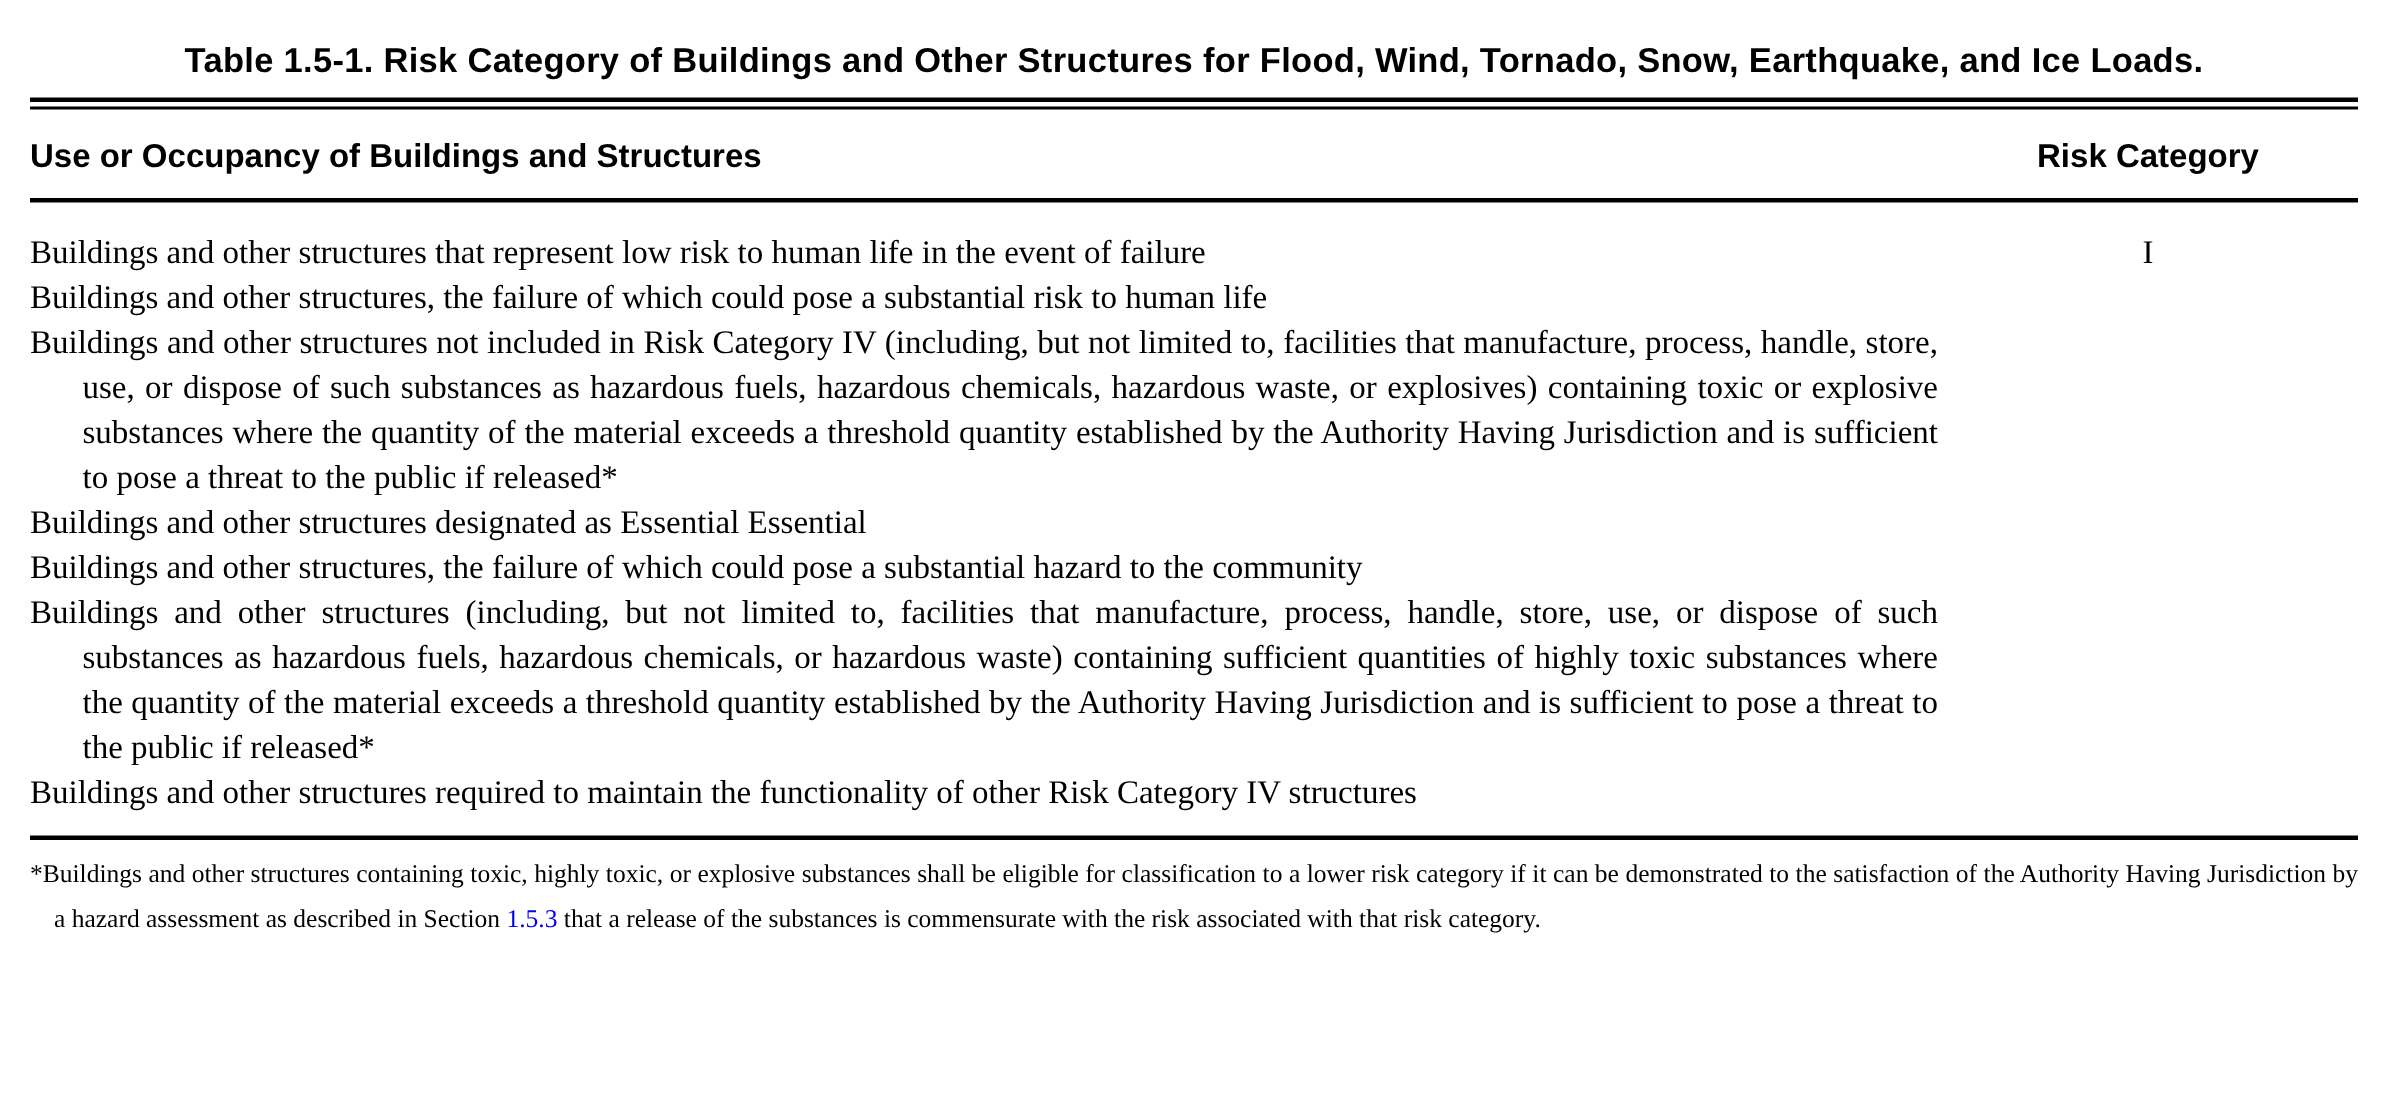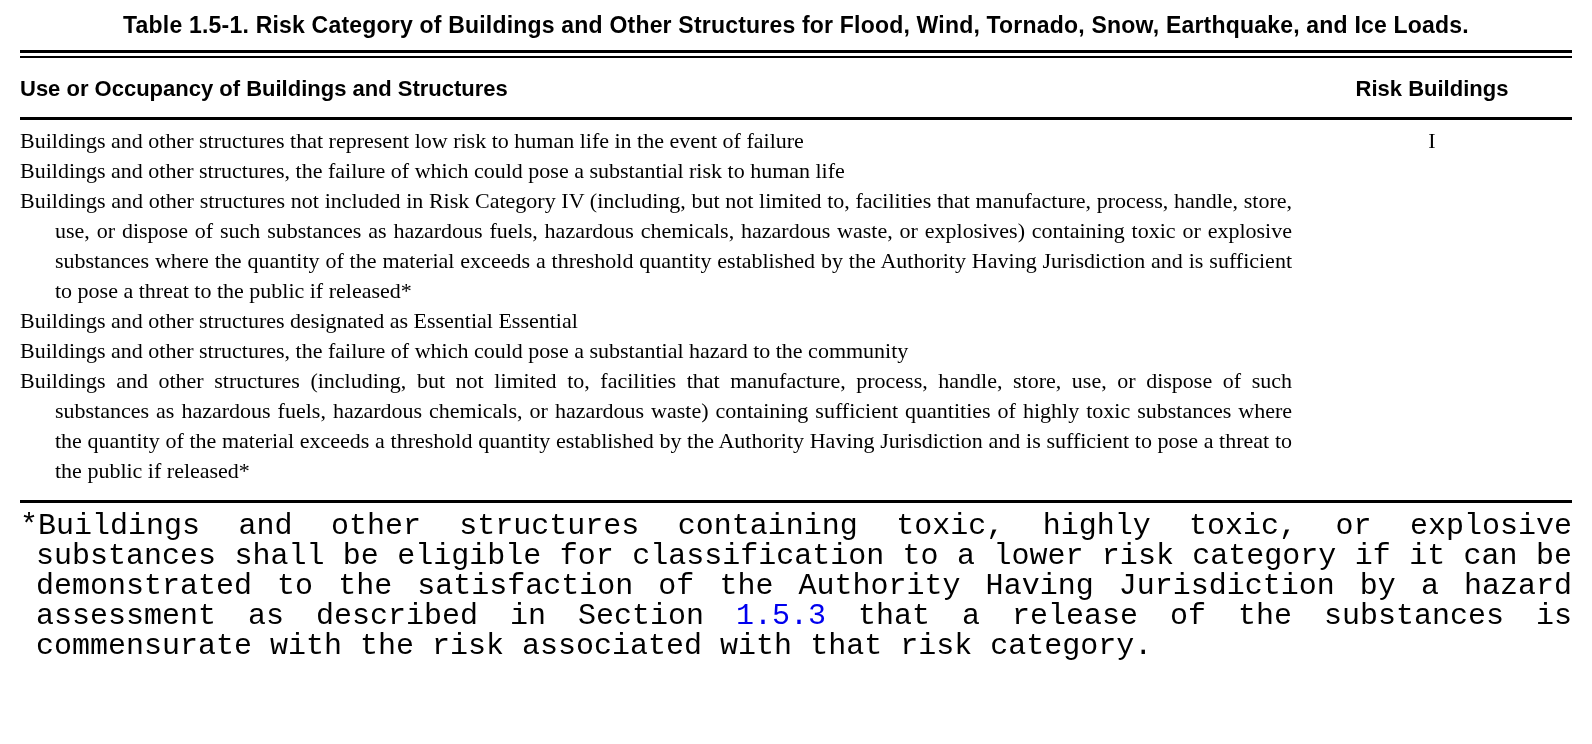--- a/index.html
+++ b/index.html
@@ -7,21 +7,21 @@
     padding: 0;
     background: #ffffff;
     color: #000000;
   }
   .page {
     position: relative;
     width: 1592px;
     height: 744px;
     background: #ffffff;
     box-sizing: border-box;
-    padding: 0 20px;
+    padding: 15px 20px;
     overflow: hidden;
   }
   .title {
     padding-top: 11px;
     text-align: center;
     font-family: "Liberation Sans", sans-serif;
     font-weight: bold;
     font-size: 23px;
     line-height: 28px;
     letter-spacing: 0.2px;
@@ -41,21 +41,21 @@
     margin-top: 22px;
     margin-bottom: 19px;
     font-family: "Liberation Sans", sans-serif;
     font-weight: bold;
     font-size: 22px;
     line-height: 18px;
   }
   .header-row .col-use { width: 1272px; }
   .header-row .col-cat { width: 280px; text-align: center; }
   .tbody {
-    margin-top: 6px;
+    margin-top: 18px;
     font-family: "Liberation Serif", serif;
     font-size: 22px;
     line-height: 30px;
   }
   .trow { display: flex; }
   .trow .use {
     width: 1272px;
     text-align: justify;
     padding-left: 35px;
     text-indent: -35px;
@@ -63,22 +63,22 @@
   }
   .trow .cat {
     width: 280px;
     text-align: center;
   }
   .rule-bottom {
     margin-top: 14px;
   }
   .footnote {
     margin: 8px 0 0 0;
-    font-family: Liberation Mono, monospace;
-    font-size: 30px;
+    font-family: Liberation Serif, serif;
+    font-size: 17px;
     line-height: 30px;
     text-align: justify;
     padding-left: 16px;
     text-indent: -16px;
   }
   .footnote a {
     text-decoration: none;
     cursor: pointer;
   }
 </style>
@@ -90,21 +90,21 @@
   <div class="title">Table 1.5-1. Risk Category of Buildings and Other Structures for Flood, Wind, Tornado, Snow, Earthquake, and Ice Loads.</div>
 
   <div class="rule-double">
     <div class="thick"></div>
       <div class="gap"></div>
       <div class="thin"></div>
   </div>
 
   <div class="header-row">
     <div class="col-use">Use or Occupancy of Buildings and Structures</div>
-    <div class="col-cat">Risk Buildings</div>
+    <div class="col-cat">Risk Category</div>
   </div>
 
   <div class="rule"></div>
 
   <div class="tbody">
     <div class="trow">
       <div class="use">Buildings and other structures that represent low risk to human life in the event of failure</div>
       <div class="cat">I</div>
     </div>
     <div class="trow">
@@ -121,20 +121,21 @@
     </div>
     <div class="trow">
       <div class="use">Buildings and other structures, the failure of which could pose a substantial hazard to the community</div>
       <div class="cat"></div>
     </div>
     <div class="trow">
       <div class="use">Buildings and other structures (including, but not limited to, facilities that manufacture, process, handle, store, use, or dispose of such substances as hazardous fuels, hazardous chemicals, or hazardous waste) containing sufficient quantities of highly toxic substances where the quantity of the material exceeds a threshold quantity established by the Authority Having Jurisdiction and is sufficient to pose a threat to the public if released*</div>
       <div class="cat"></div>
     </div>
     <div class="trow">
+      <div class="use">Buildings and other structures required to maintain the functionality of other Risk Category IV structures</div>
       <div class="cat"></div>
     </div>
   </div>
 
   <div class="rule rule-bottom"></div>
 
   <p class="footnote"><span>*Buildings and other structures containing toxic, highly toxic, or explosive substances shall be eligible for classification to a lower risk category if it can be demonstrated to the satisfaction of the Authority Having Jurisdiction by a hazard assessment as described in Section </span><a id="section-link" href="#" style="color: rgb(0, 0, 238);">1.5.3</a><span> that a release of the substances is commensurate with the risk associated with that risk category.</span></p>
 
 </div>
 

